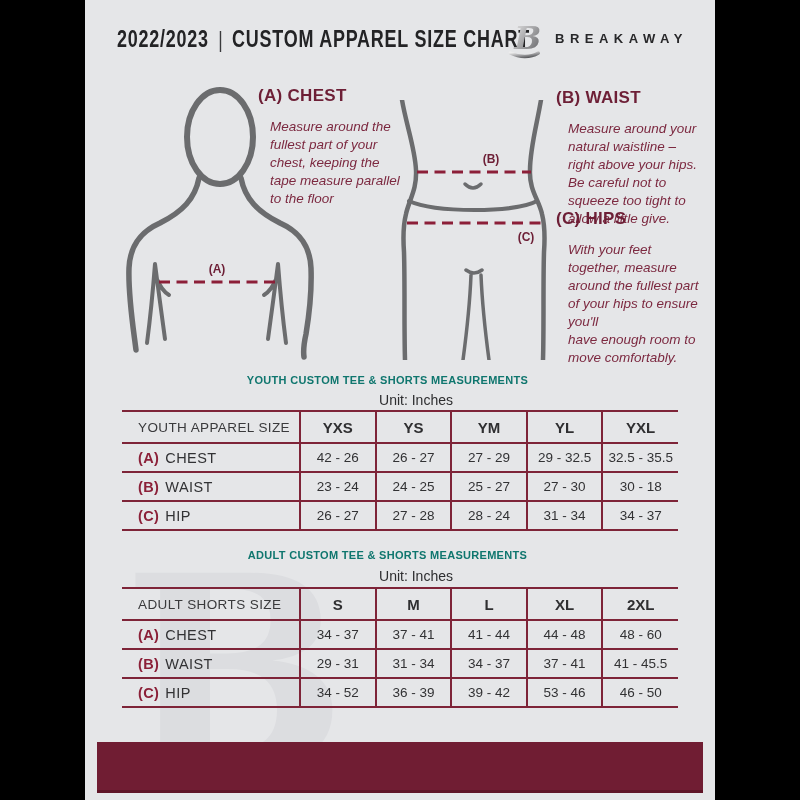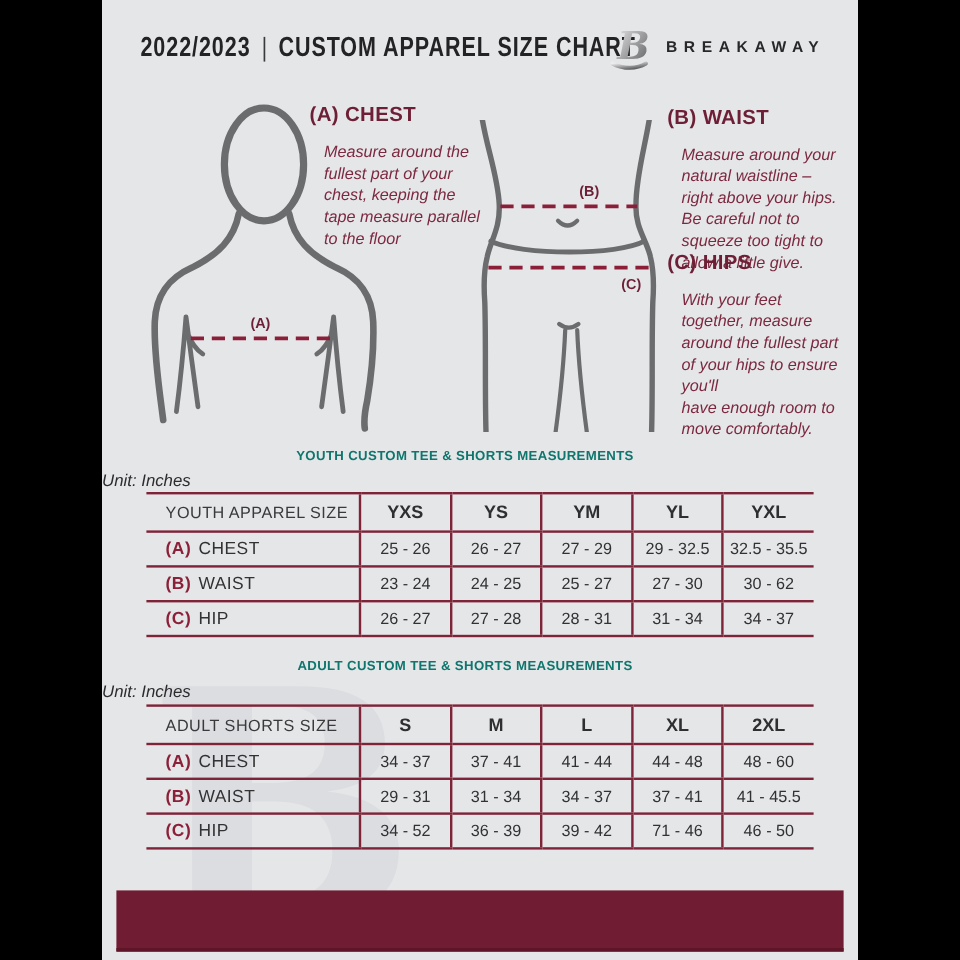--- a/index.html
+++ b/index.html
@@ -39,21 +39,21 @@
   .block{position:absolute;z-index:1;}
   .block h3{margin:0 0 9px 0;font-size:17px;font-weight:bold;color:var(--mhead);letter-spacing:0.3px;}
   .block p{margin:12px;font-size:13.5px;font-style:italic;color:var(--mtext);line-height:1.33;white-space:pre-line;}
   .block-a{left:173px;top:86px;width:160px;}
   .block-b{left:471px;top:88px;width:162px;}
   .block-c{left:471px;top:209px;width:164px;}
 
   
   .section-title{position:absolute;left:0;width:605px;text-align:center;font-size:11px;font-weight:bold;
                  color:#0f766e;letter-spacing:0.3px;z-index:1;}
-  .unit-line{position:absolute;left:0;width:662px;font-size:14px;font-style:italic;
+  .unit-line{position:absolute;left:0;width:662px;text-align:center;font-size:14px;
              color:#2d2d2f;z-index:1;}
   .yt-title{top:374px;} .yt-unit{top:392px;}
   .ad-title{top:549px;} .ad-unit{top:568px;}
 
   .size-table{position:absolute;left:37px;width:556px;border-collapse:collapse;table-layout:fixed;z-index:1;}
   .size-table.youth{top:410px;} .size-table.adult{top:587px;}
   .size-table th,.size-table td{border-left:2px solid var(--line);padding:0;}
   .size-table th:first-child,.size-table td:first-child{border-left:none;text-align:left;padding-left:16px;}
   .size-table thead th{border-top:2px solid var(--line);border-bottom:2px solid var(--line);
                        height:30px;font-size:15px;font-weight:bold;color:#2f2f31;text-align:center;}
@@ -160,39 +160,39 @@
           <th>YXS</th>
           <th>YS</th>
           <th>YM</th>
           <th>YL</th>
           <th>YXL</th>
         </tr>
       </thead>
       <tbody>
         <tr>
           <td class="row-label"><span class="pfx">(A)</span><span class="lbl">CHEST</span></td>
-          <td>25 - 26</td>
+          <td>42 - 26</td>
           <td>26 - 27</td>
           <td>27 - 29</td>
           <td>29 - 32.5</td>
           <td>32.5 - 35.5</td>
         </tr>
         <tr>
           <td class="row-label"><span class="pfx">(B)</span><span class="lbl">WAIST</span></td>
           <td>23 - 24</td>
           <td>24 - 25</td>
           <td>25 - 27</td>
           <td>27 - 30</td>
-          <td>30 - 62</td>
+          <td>30 - 18</td>
         </tr>
         <tr>
           <td class="row-label"><span class="pfx">(C)</span><span class="lbl">HIP</span></td>
           <td>26 - 27</td>
           <td>27 - 28</td>
-          <td>28 - 31</td>
+          <td>28 - 24</td>
           <td>31 - 34</td>
           <td>34 - 37</td>
         </tr>
       </tbody>
     </table>
 
     <div class="section-title ad-title">ADULT CUSTOM TEE &amp; SHORTS MEASUREMENTS</div>
     <div class="unit-line ad-unit">Unit: Inches</div>
     <table class="size-table adult">
       <colgroup>
@@ -228,21 +228,21 @@
           <td>31 - 34</td>
           <td>34 - 37</td>
           <td>37 - 41</td>
           <td>41 - 45.5</td>
         </tr>
         <tr>
           <td class="row-label"><span class="pfx">(C)</span><span class="lbl">HIP</span></td>
           <td>34 - 52</td>
           <td>36 - 39</td>
           <td>39 - 42</td>
-          <td>71 - 46</td>
+          <td>53 - 46</td>
           <td>46 - 50</td>
         </tr>
       </tbody>
     </table>
 
     <div class="footer-bar"></div>
   </div>
 </div>
 
 </body></html>

